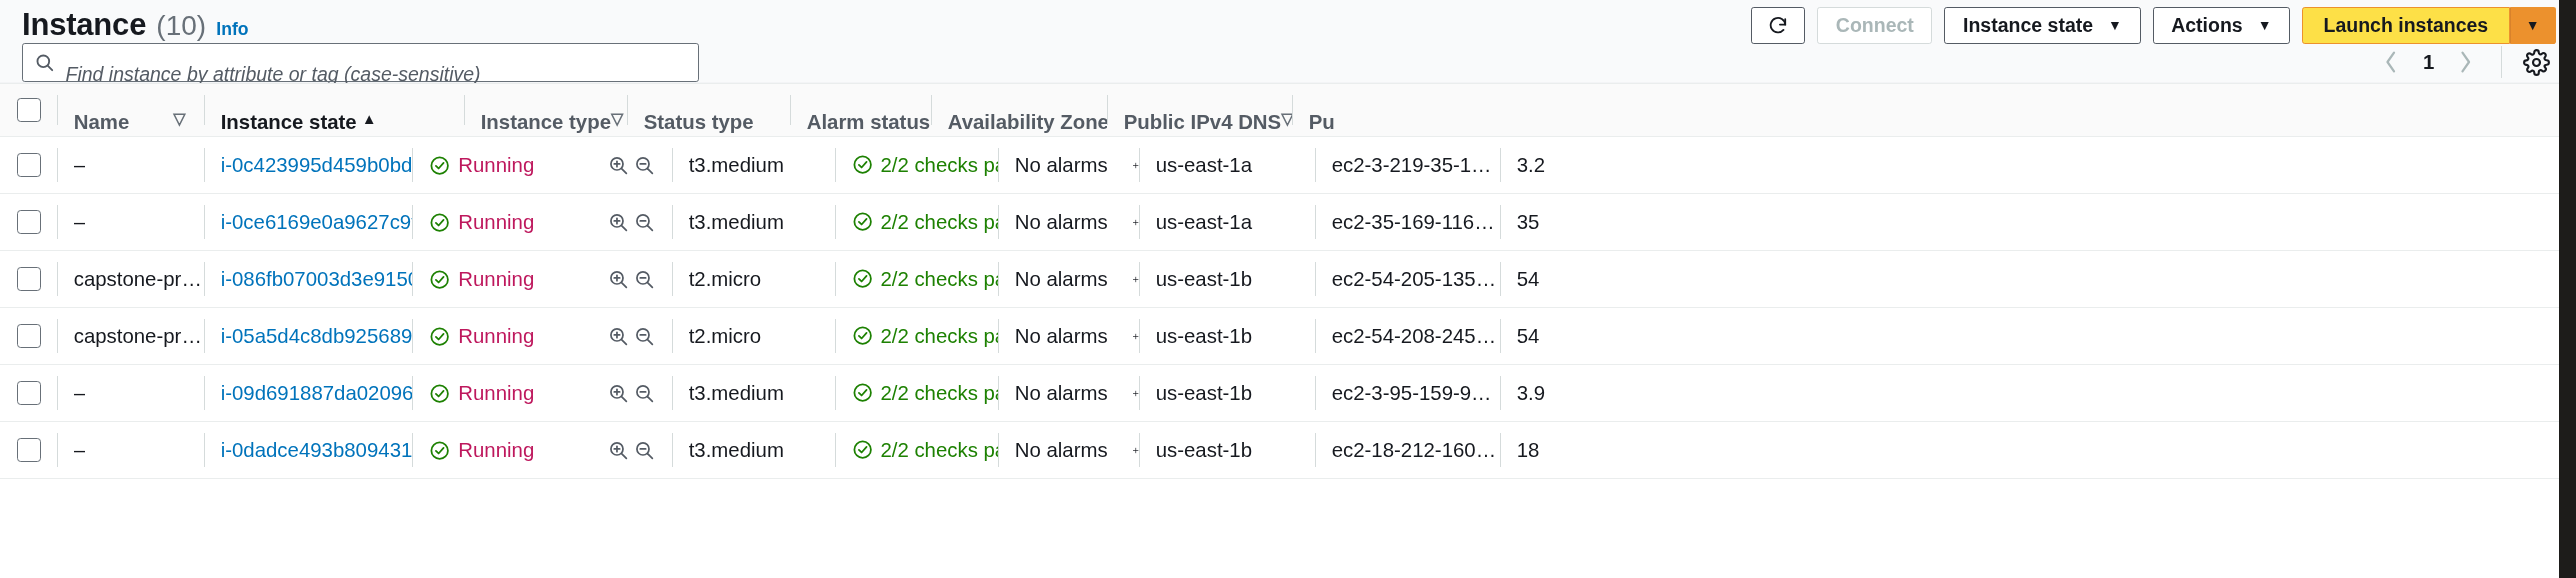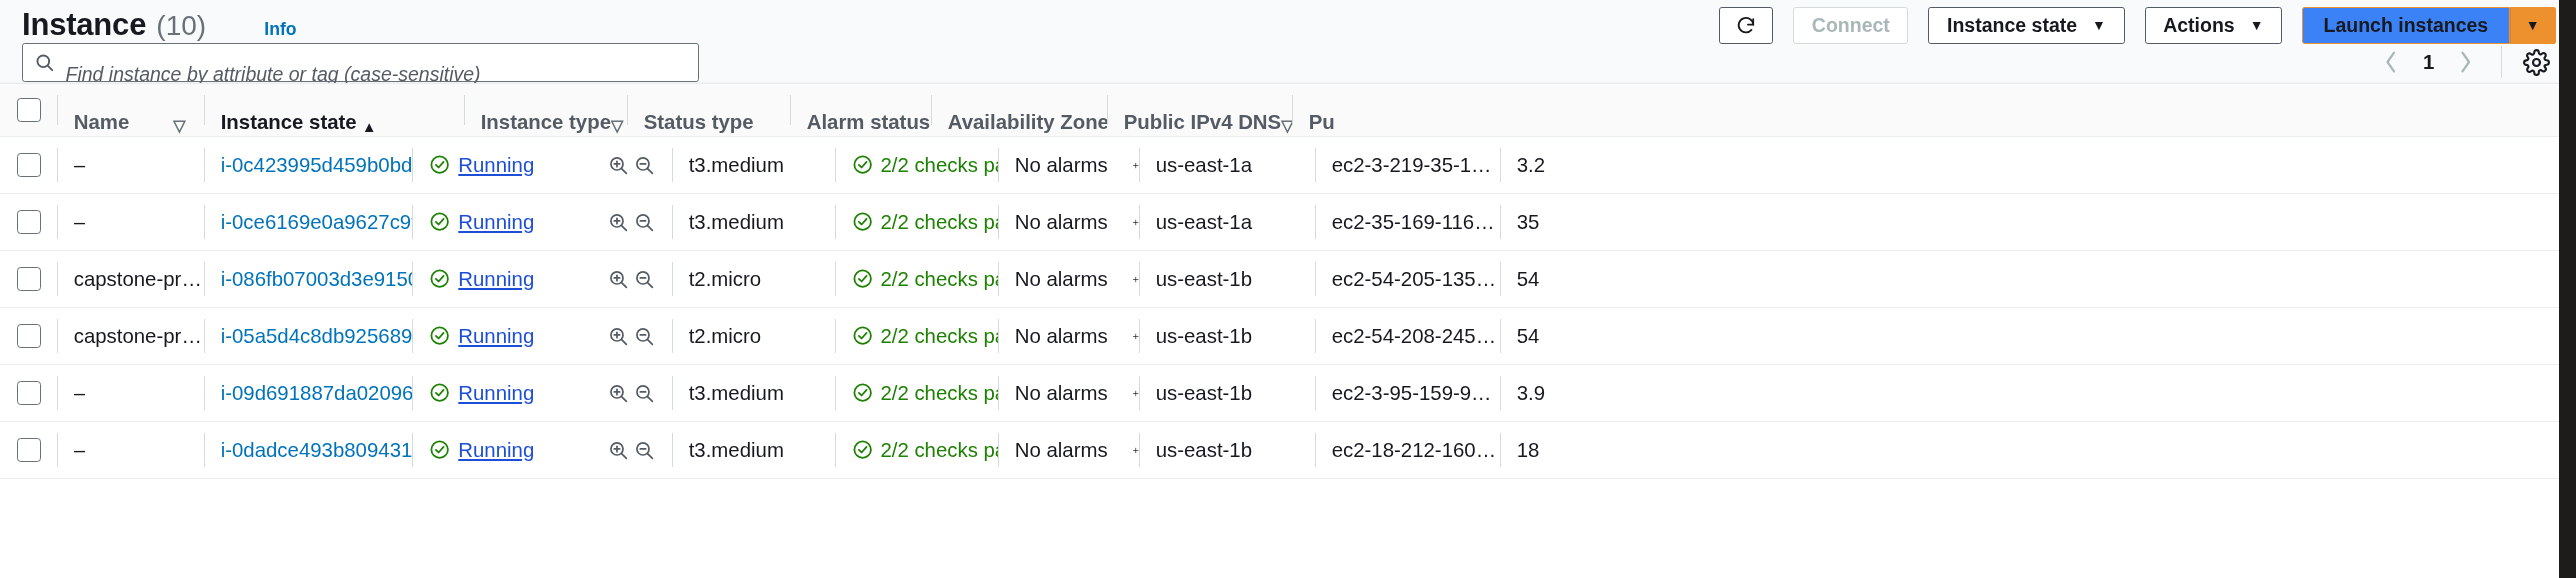--- a/index.html
+++ b/index.html
@@ -45,31 +45,30 @@
   .title-count {
     font-size: 28px;
     font-weight: normal;
     color: #687078;
   }
   .title-info {
     font-size: 17.6px;
     font-weight: bold;
     color: #0073bb;
     cursor: pointer;
-    margin-left: 48px;
   }
 
   
   .toolbar {
     position: absolute;
     right: 20.4px;
     top: 6.5px;
     display: flex;
     align-items: center;
-    gap: 20px;
+    gap: 12px;
   }
 
   .btn {
     height: 37px;
     border: 0.9px solid #545b64;
     border-radius: 2.8px;
     background: #ffffff;
     color: #16191f;
     font-family: "Liberation Sans", sans-serif;
     font-size: 19.5px;
@@ -89,21 +88,21 @@
     cursor: default;
   }
   .btn .caret {
     font-size: 14px;
     line-height: 1;
     color: #16191f;
   }
 
   .btn-primary {
     height: 37px;
-    background: #3b82f6;
+    background: #fde047;
     border: 0.9px solid #ec912d;
     border-radius: 2.8px 0 0 2.8px;
     color: #16191f;
     font-size: 19.5px;
     font-weight: bold;
     display: flex;
     align-items: center;
     justify-content: center;
     padding: 0 20.4px;
     cursor: pointer;
@@ -265,21 +264,21 @@
   .c-zoom   { width: 69px; padding-left: 3.7px; }
   .c-type   { width: 163px; }
   .c-status { width: 163px; }
   .c-alarm  { width: 141px; }
   .c-az     { width: 176px; }
   .c-dns    { width: 185px; }
   .c-ip     { width: 56px; }
 
   .hdr-inner {
     display: flex;
-    align-items: flex-end;
+    align-items: flex-start;
     justify-content: space-between;
     width: 100%;
     padding-right: 18.5px;
     margin-top: 24px;
   }
   .sort-tri { font-size: 16px; line-height: 1; color: #545b64; }
   .sort-tri.hollow { color: #687078; }
   .sort-tri.solid { color: #16191f; font-size: 15px; }
 
   .chk {
@@ -289,26 +288,25 @@
     border-radius: 3.7px;
     background: #ffffff;
     cursor: pointer;
   }
   .link-id {
     color: #0073bb;
     cursor: pointer;
     font-size: 20.4px;
   }
   .state-txt {
-    color: #1d4ed8;
+    color: #be185d;
     font-size: 20.4px;
     display: flex;
-    align-items: center;
+    align-items: flex-end;
     gap: 8.3px;
-    text-decoration: underline;
   }
   .status-txt {
     color: #1d8102;
     font-size: 20.4px;
     display: flex;
     align-items: center;
     gap: 7.4px;
   }
   .alarm-wrap {
     display: flex;

